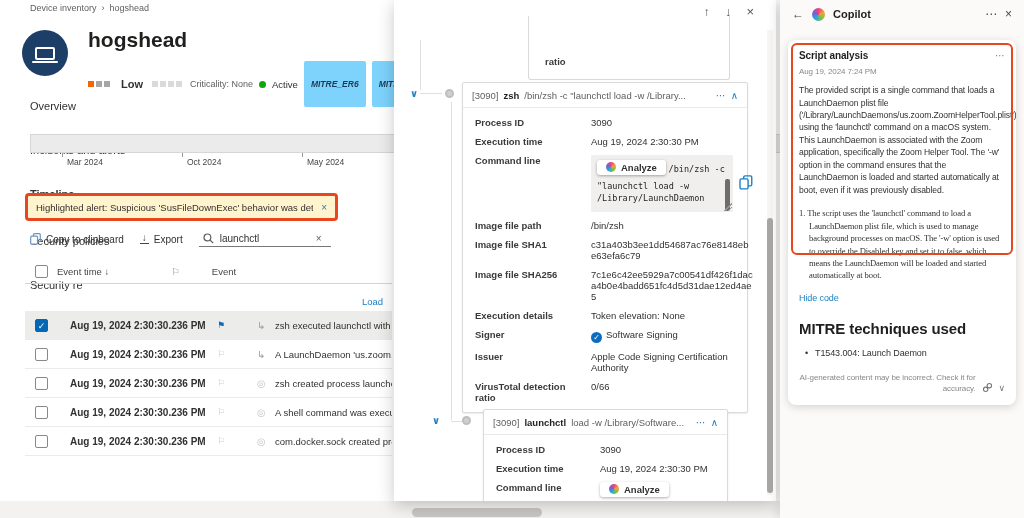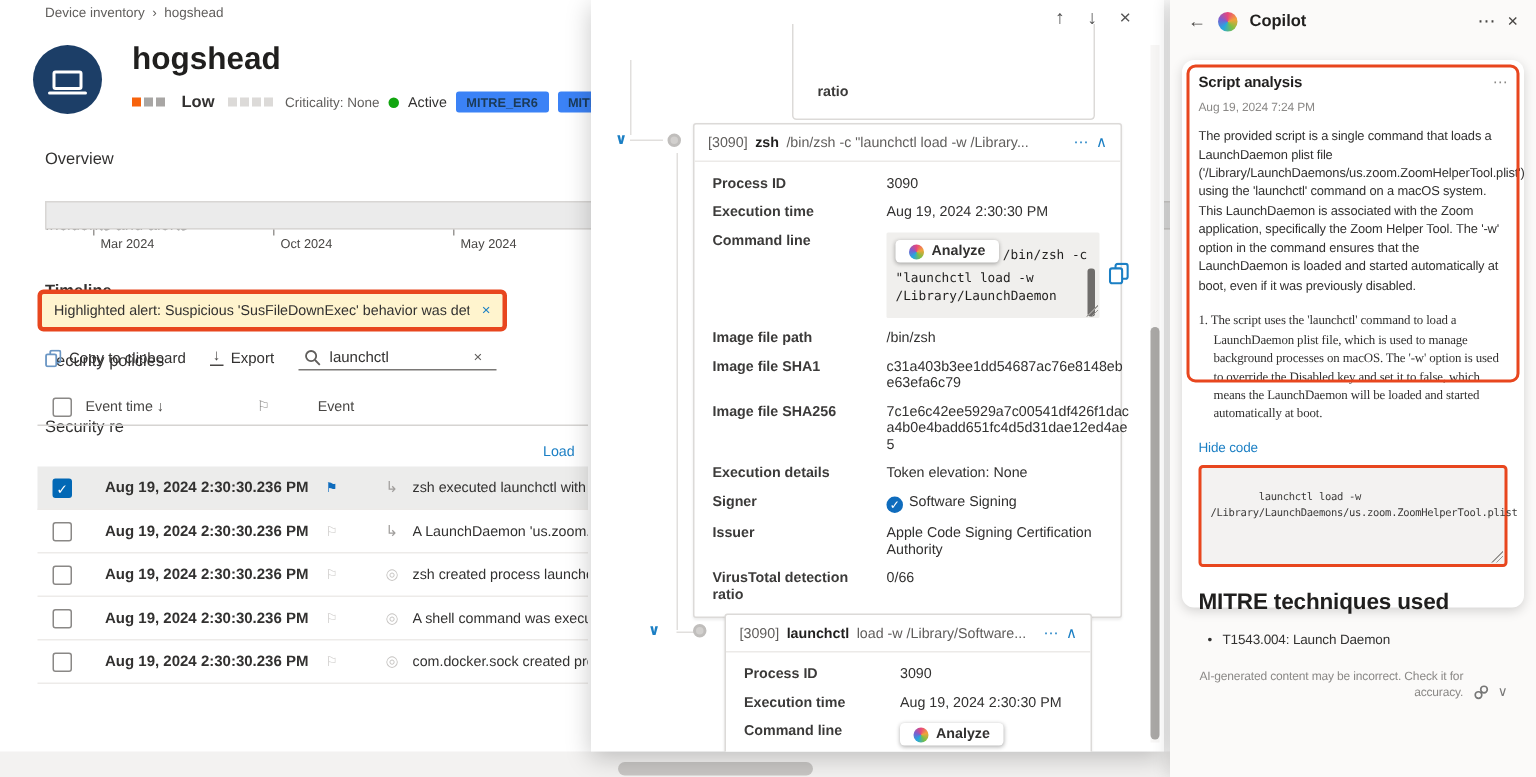--- a/index.html
+++ b/index.html
@@ -12,21 +12,21 @@
   .breadcrumb { left:30px; top:3px; font-size:9px; color:#605e5c; display:flex; gap:5px; align-items:center; }
   .avatar { left:22px; top:30px; width:46px; height:46px; border-radius:50%; background:#1c3e67;
     display:flex; align-items:center; justify-content:center; }
   .laptop { width:20px; height:13px; border:2px solid #fff; border-radius:2px; position:relative; }
   .laptop:after { content:""; position:absolute; left:-5px; right:-5px; bottom:-5px; height:2px; background:#fff; border-radius:1px; }
   .page-title { left:88px; top:28px; font-size:21px; font-weight:bold; color:#201f1e; }
   .meta { left:88px; top:61px; display:flex; align-items:center; gap:6px; font-size:9px; color:#605e5c; }
   .sq { width:6px; height:6px; display:inline-block; margin-right:2px; }
   .risk-label { font-size:11px; font-weight:bold; color:#323130; margin:0 3px; }
   .dot { width:7px; height:7px; border-radius:50%; background:#11a50f; display:inline-block; }
-  .tag { background:#3b82f6; color:#1b3a57; font-size:8.5px; font-weight:bold; padding:2px 7px; border-radius:2px; }
+  .tag { background:#7dd3fc; color:#1b3a57; font-size:8.5px; font-weight:bold; padding:18px 7px; border-radius:2px;font-style:italic; }
   .tabs { left:30px; top:100px; display:flex; gap:26px; font-size:11px; color:#323130;flex-direction:column; }
   .tab { padding-bottom:6px; cursor:default; }
   .tab.active { font-weight:bold; border-bottom:3px solid #0f6cbd; }
   .chart-band { left:30px; top:134px; width:970px; height:19px; background:#ebebeb; border:1px solid #d8d6d4; }
   .tick { width:1px; height:4px; background:#9a9895; top:153px; }
   .month { top:157px; font-size:8.5px; color:#484644;padding-left:21px; }
   .alert { left:25px; top:193px; width:313px; height:28px; background:#fff4ce; border:3px solid #e8461e;
     border-radius:4px; display:flex; align-items:center; font-size:9.5px; color:#323130; padding:0 8px; gap:8px; }
   .alert .txt { flex:1; white-space:nowrap; overflow:hidden; }
   .alert .x { color:#1b7fc4; font-size:10px; cursor:default; }
@@ -60,21 +60,21 @@
   .pcard { position:absolute; background:#fff; border:1px solid #dcdad8; border-radius:2px; box-shadow:0 1px 2px rgba(0,0,0,.08); }
   .pcard-h { height:25px; display:flex; align-items:center; gap:5px; padding:0 9px; border-bottom:1px solid #eceae8; font-size:9.5px; }
   .pcard-h .pid { color:#605e5c; } .pcard-h .pname { font-weight:bold; color:#201f1e; }
   .pcard-h .pargs { color:#605e5c; flex:1; white-space:nowrap; overflow:hidden; }
   .pcard-h .hmore, .pcard-h .hchev { color:#1b7fc4; font-size:10px; }
   .fields { padding:9px 12px; display:grid; grid-template-columns:108px 1fr; column-gap:8px; row-gap:8px;
     font-size:9.5px; align-items:start; }
   .fields .lbl { font-weight:bold; color:#3b3a39; }
   .fields .val { color:#323130; word-break:break-all; }
   .cmdblock { width:142px; background:#f0efed; padding:5px 6px 8px 6px; position:relative; border-radius:1px; }
-  .analyze { display:inline-flex; align-items:center; gap:5px; background:#fff; border-radius:3px;
+  .analyze { display:inline-flex; align-items:flex-start; gap:5px; background:#fff; border-radius:3px;
     padding:2px 9px; font-size:9.5px; font-weight:bold; box-shadow:0 1px 3px rgba(0,0,0,.32); margin-bottom:5px; }
   .clogo { width:10px; height:10px; border-radius:50%;
     background:conic-gradient(#e8467c,#f2a23a,#7cc043,#24a8e0,#7a5fd0,#e8467c); }
   .cmdtext { font-family:"DejaVu Sans Mono","Liberation Mono",monospace; font-size:8.5px; line-height:1.3;
     white-space:pre-wrap; color:#201f1e; }
   .innersb { position:absolute; right:3px; top:24px; width:5px; height:32px; background:#6f6d6b; border-radius:2px; }
   .grip { position:absolute; right:1px; bottom:1px; width:8px; height:8px;
     background:linear-gradient(135deg,transparent 50%,#9a9895 50%,#9a9895 57%,transparent 57%,transparent 70%,#9a9895 70%,#9a9895 77%,transparent 77%); }
   .copyicon { margin-left:6px; margin-top:20px; }
   .sigcheck { display:inline-flex; width:11px; height:11px; border-radius:50%; background:#0f6cbd; color:#fff;
@@ -361,25 +361,20 @@
     <div class="cp-card">
       <div class="redbox"></div>
       <div class="sa-titlerow">
         <span class="sa-title">Script analysis</span>
         <span style="color:#8a8886;font-size:10px">⋯</span>
       </div>
       <div class="sa-time">Aug 19, 2024 7:24 PM</div>
       <div>The provided script is a single command that loads a LaunchDaemon plist file ('/Library/LaunchDaemons/us.zoom.ZoomHelperTool.plist') using the 'launchctl' command on a macOS system. This LaunchDaemon is associated with the Zoom application, specifically the Zoom Helper Tool. The '-w' option in the command ensures that the LaunchDaemon is loaded and started automatically at boot, even if it was previously disabled.</div>
       <div class="sa-list">1. The script uses the 'launchctl' command to load a LaunchDaemon plist file, which is used to manage background processes on macOS. The '-w' option is used to override the Disabled key and set it to false, which means the LaunchDaemon will be loaded and started automatically at boot.</div>
       <span class="hidecode">Hide code</span>
-      <div class="codeblock">
-        <span>launchctl load -w
-/Library/LaunchDaemons/us.zoom.ZoomHelperTool.plist</span>
-        <span class="grip"></span>
-      </div>
       <div class="mitre-t">MITRE techniques used</div>
       <div class="mitre-li">T1543.004: Launch Daemon</div>
       <div class="cp-footer">
         <span class="ftxt">AI-generated content may be incorrect. Check it for accuracy.</span>
         <span class="ficons">
           <svg width="11" height="11" viewBox="0 0 12 12">
               <circle cx="4" cy="8" r="2.4" fill="none" stroke="#777" stroke-width="1.2"></circle>
               <circle cx="8" cy="4" r="2.4" fill="none" stroke="#777" stroke-width="1.2"></circle>
               <line x1="5.4" y1="6.6" x2="6.6" y2="5.4" stroke="#777" stroke-width="1.2"></line>
             </svg>

